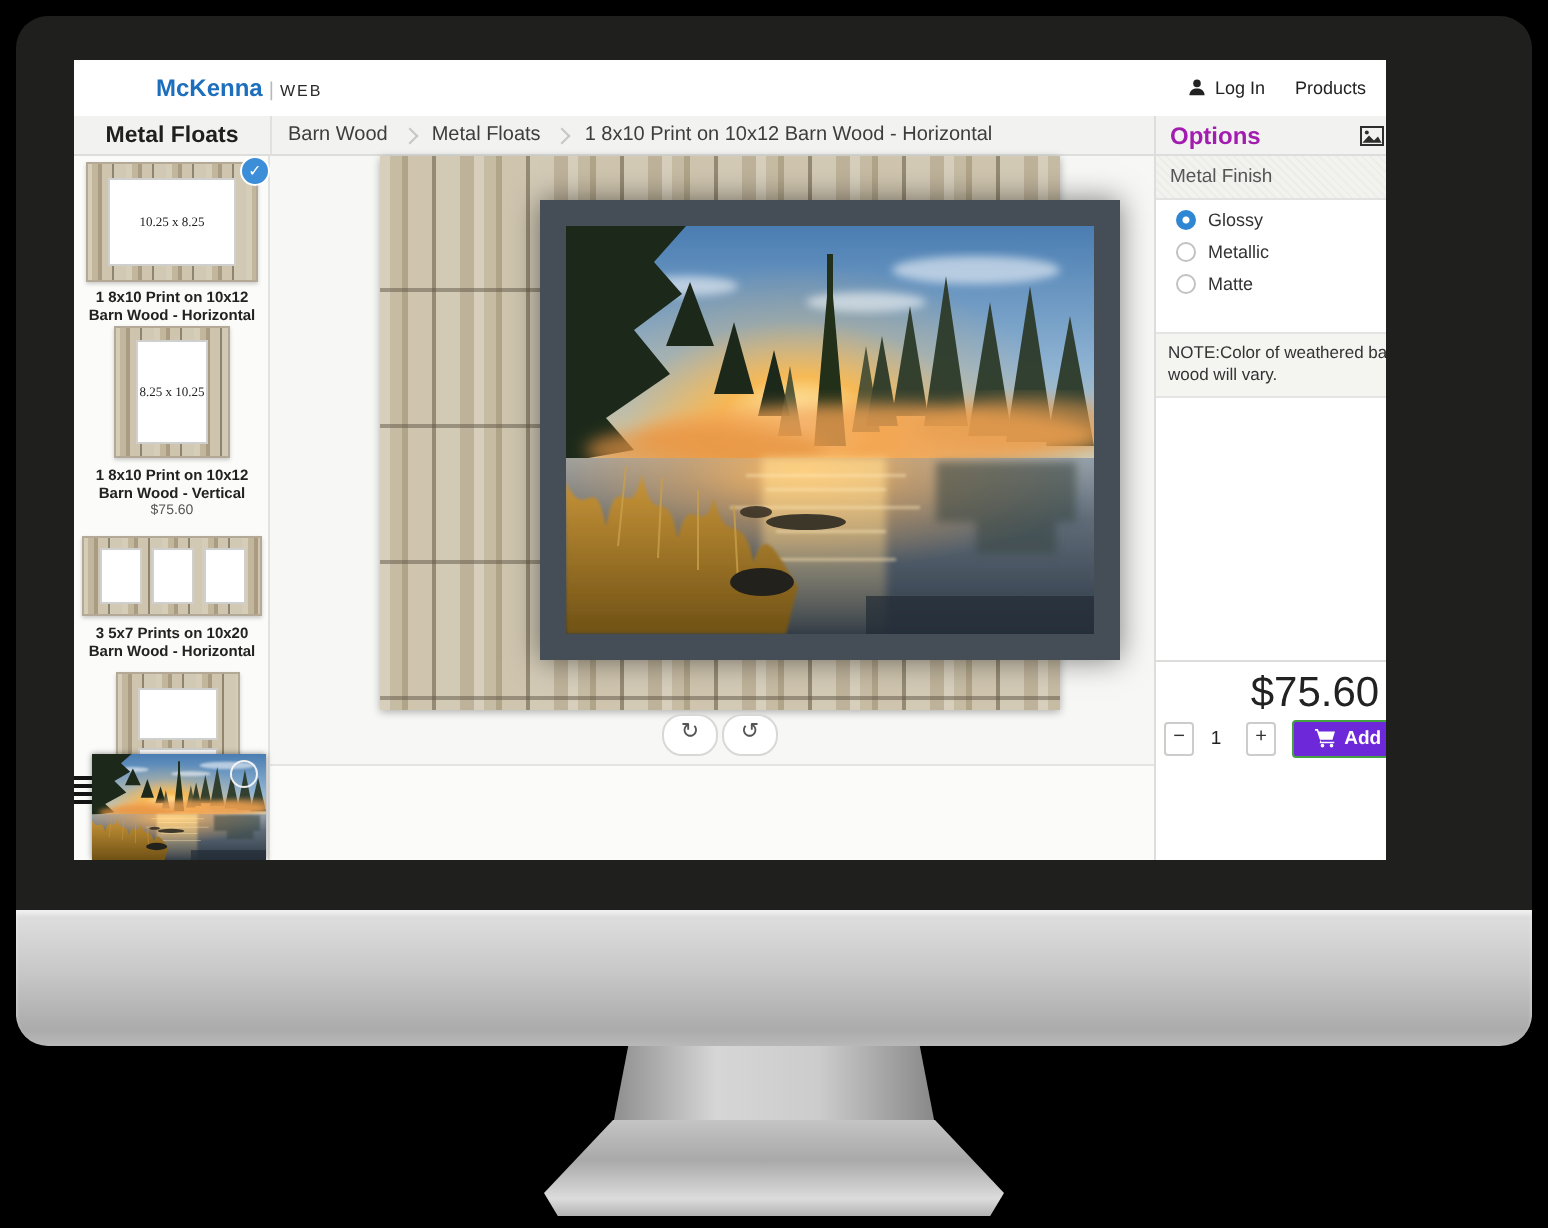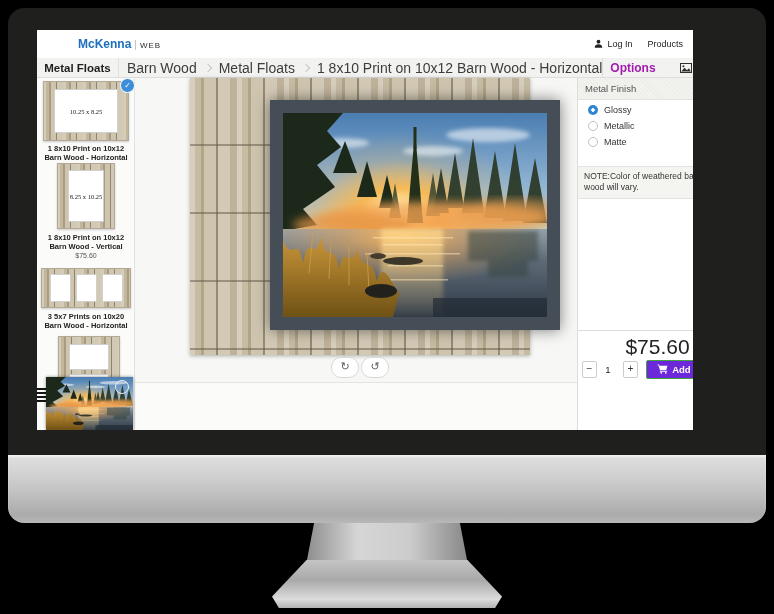--- a/index.html
+++ b/index.html
@@ -33,21 +33,21 @@
   .nav-login { display:flex; align-items:flex-start; gap:4px; font-size:9px; color:#222; margin-right:15px; cursor:pointer; }
   .nav-products { font-size:9px; color:#222; margin-right:13px; cursor:pointer; }
   .cart-button { width:41px; height:28px; background:#ee3e38; color:#fff; display:flex;
                  align-items:center; justify-content:center; gap:3px; cursor:pointer; }
   .cart-texts { display:flex; flex-direction:column; align-items:flex-end; font-size:6.5px; font-weight:bold; line-height:8px; }
   
   .top-band { position:absolute; left:0; top:28px; width:700px; height:20px; background:#f2f2f0;
               border-bottom:1px solid #dddddb; display:flex; box-sizing:border-box; }
   .band-sidebar { width:98px; border-right:1px solid #e0e0de; display:flex; align-items:center;
                   justify-content:center; font-weight:bold; font-size:11.5px; color:#1f1f1f; }
-  .band-crumbs { flex:1; display:flex; align-items:center; padding-left:8px; gap:7px; font-size:14px; color:#3d3d3d; }
+  .band-crumbs { flex:1; display:flex; align-items:center; padding-left:8px; gap:7px; font-size:10px; color:#3d3d3d; }
   .crumb { cursor:pointer; white-space:nowrap; }
   .crumb-sep { width:5px; height:5px; border-top:1px solid #c6c6c4; border-right:1px solid #c6c6c4;
                transform:rotate(45deg); margin:0 1px; flex:none; }
   .band-options { width:160px; border-left:1px solid #dddddb; display:flex; align-items:center;
                   padding:0 7px; box-sizing:border-box; }
   .band-options-title { font-size:12px; font-weight:600; color:#a21caf; }
   .band-icons { margin-left:auto; display:flex; gap:10px; align-items:center; color:#2e2e2e; }
   .band-icons svg { display:block; cursor:pointer; }
   svg.use-icon, .band-icons svg, .btn-cart-icon, .login-icon { fill:currentColor; }
   

